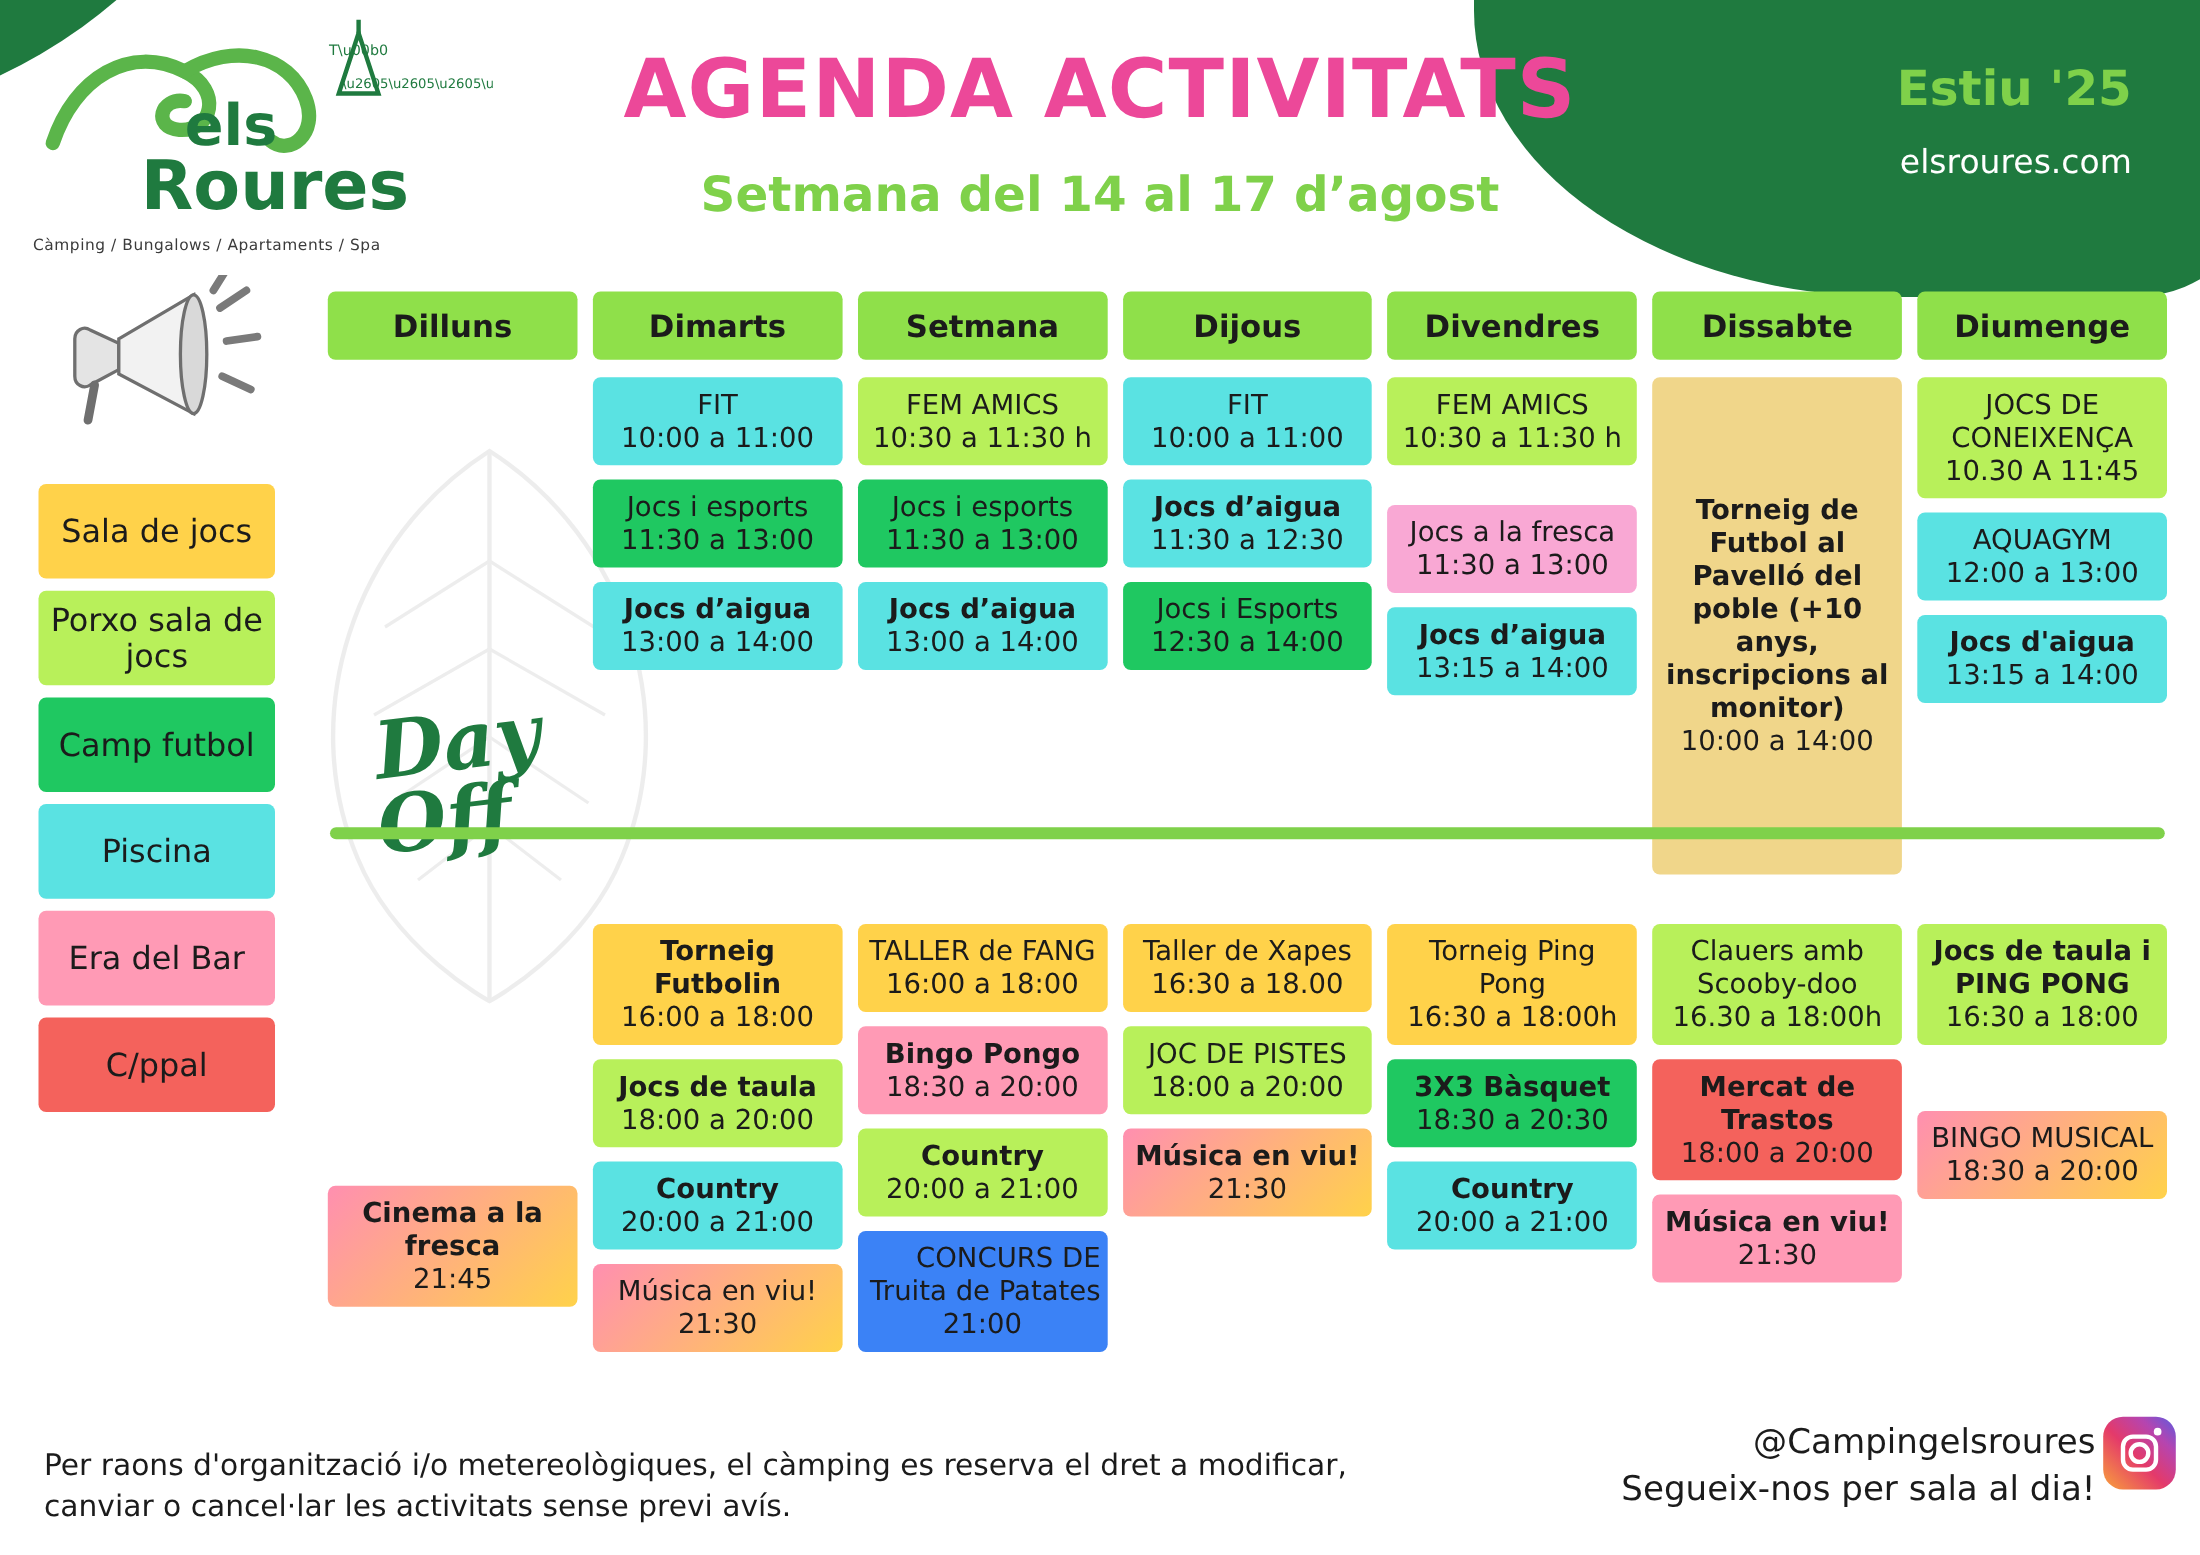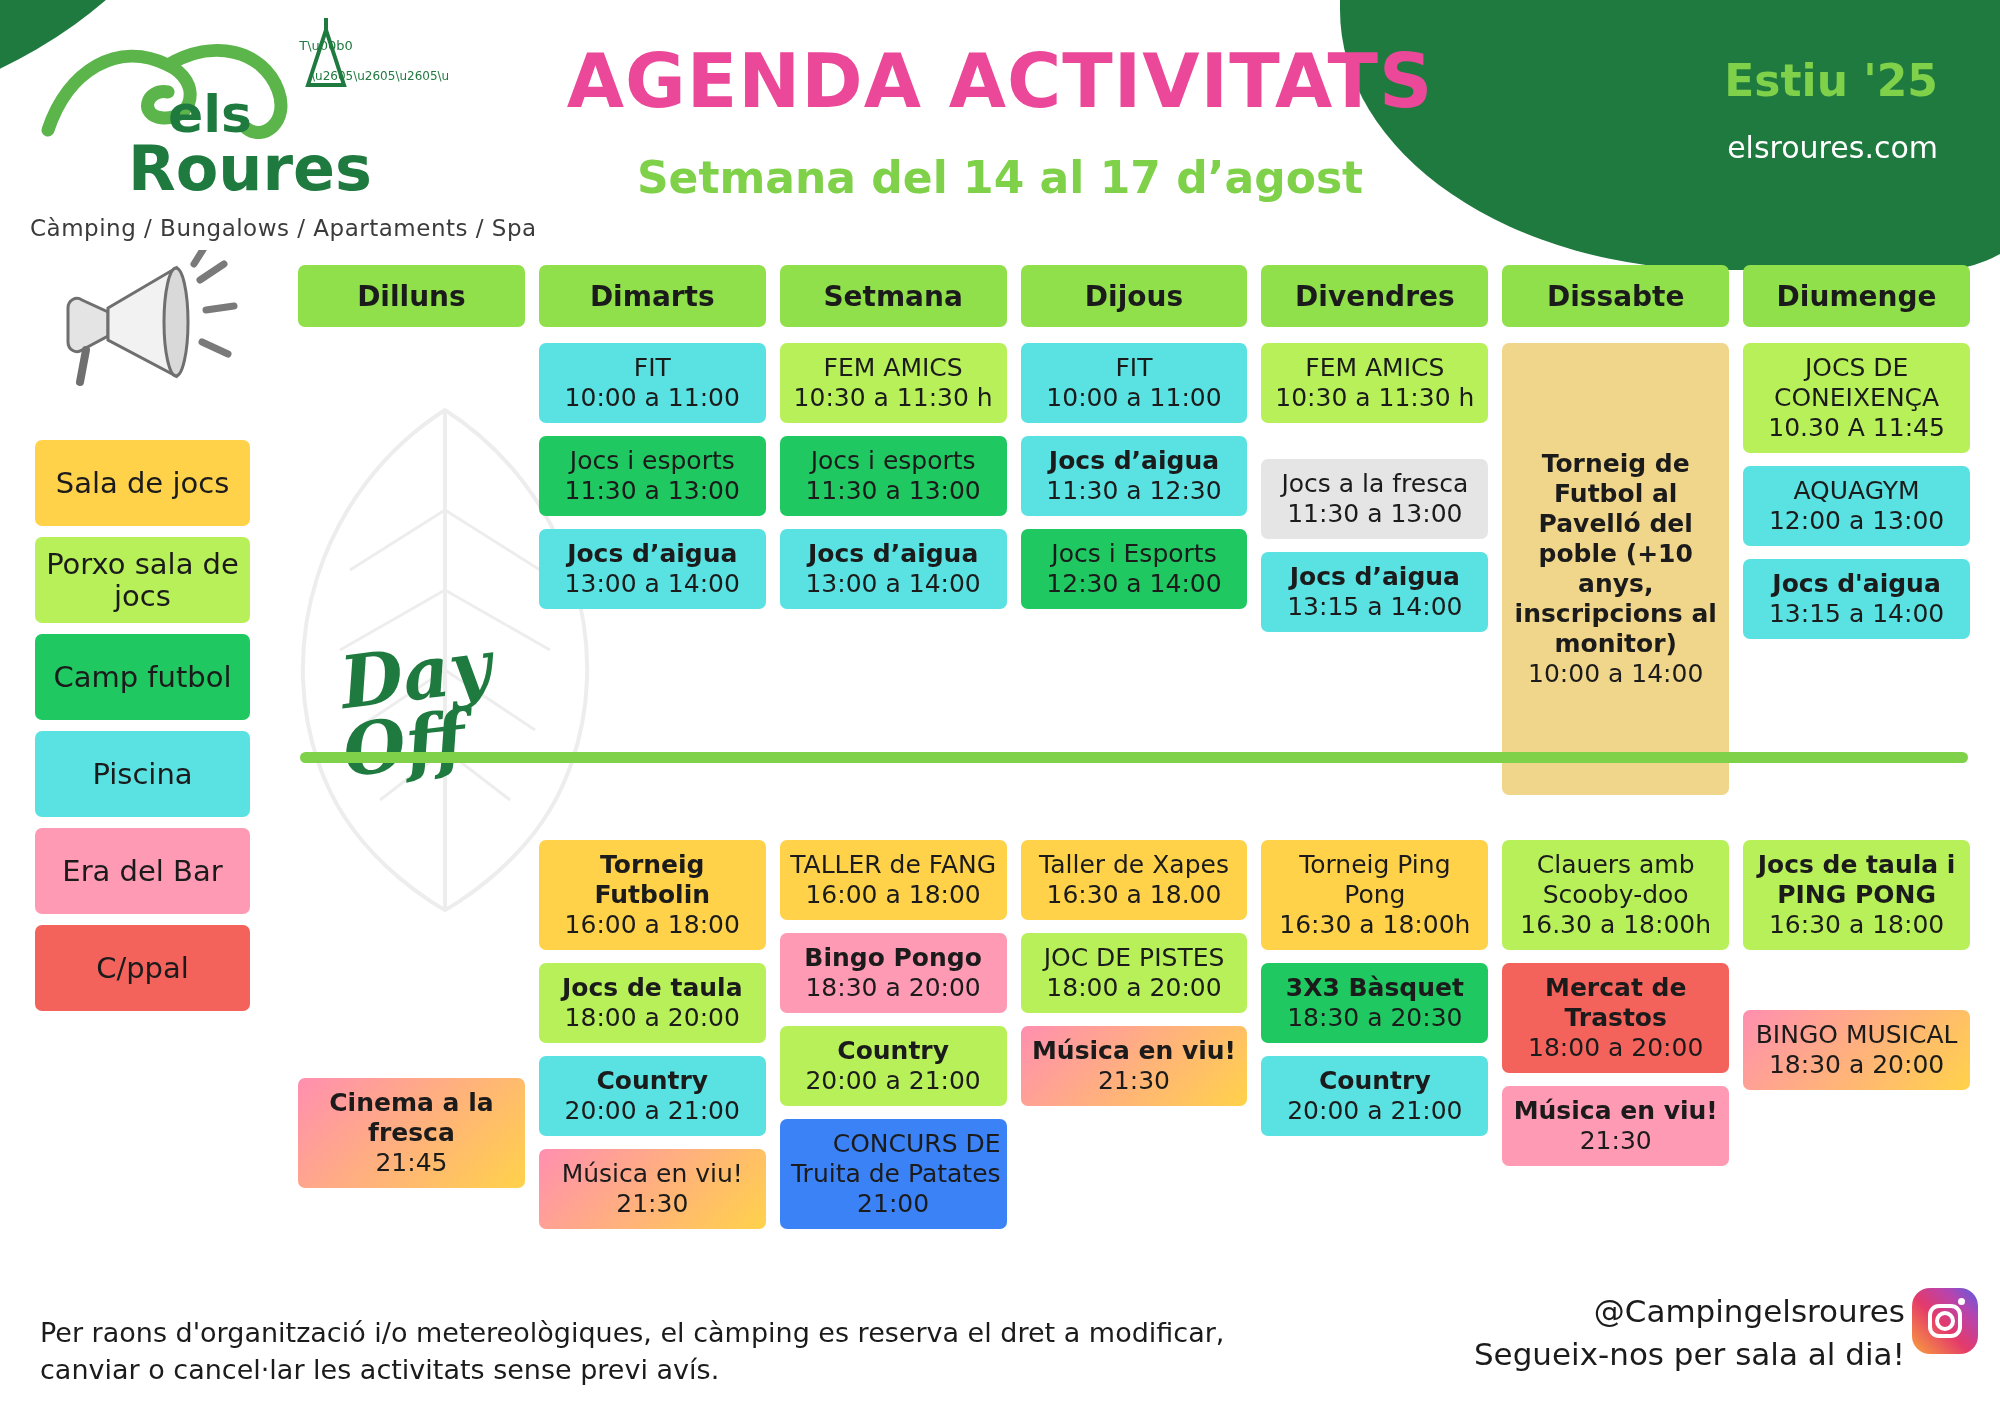--- a/index.html
+++ b/index.html
@@ -54,21 +54,21 @@
     left: 28px;
     top: 10px;
     width: 420px;
     height: 240px;
   }
   .logo-sub {
     position: absolute;
     left: 30px;
     top: 215px;
     font-family: "DejaVu Sans", sans-serif;
-    font-size: 23px;
+    font-size: 14px;
     letter-spacing: .5px;
     color: #3b3b3b;
   }
 
   
   .title-main {
     position: absolute;
     left: 480px;
     top: 38px;
     width: 1040px;
@@ -449,21 +449,21 @@
         </div>
       </div>
     </div>
     <div class="col">
       <div class="day-head" style="background: rgb(143, 224, 74);">Divendres</div>
       <div style="min-height: 475px;">
         <div class="cell" style="background: rgb(184, 240, 90);">
           <span class="nm">FEM AMICS</span>
           <span class="tm">10:30 a 11:30 h</span>
         </div>
-        <div class="cell" style="background: #e5e5e5; margin-top: 36px;">
+        <div class="cell" style="background: #f9a8d4; margin-top: 36px;">
           <span class="nm">Jocs a la fresca</span>
           <span class="tm">11:30 a 13:00</span>
         </div>
         <div class="cell bold" style="background: rgb(90, 226, 226);">
           <span class="nm">Jocs d’aigua</span>
           <span class="tm">13:15 a 14:00</span>
         </div>
       </div>
       <div style="margin-top: 22px;">
         <div class="cell" style="background: rgb(255, 210, 74);">

